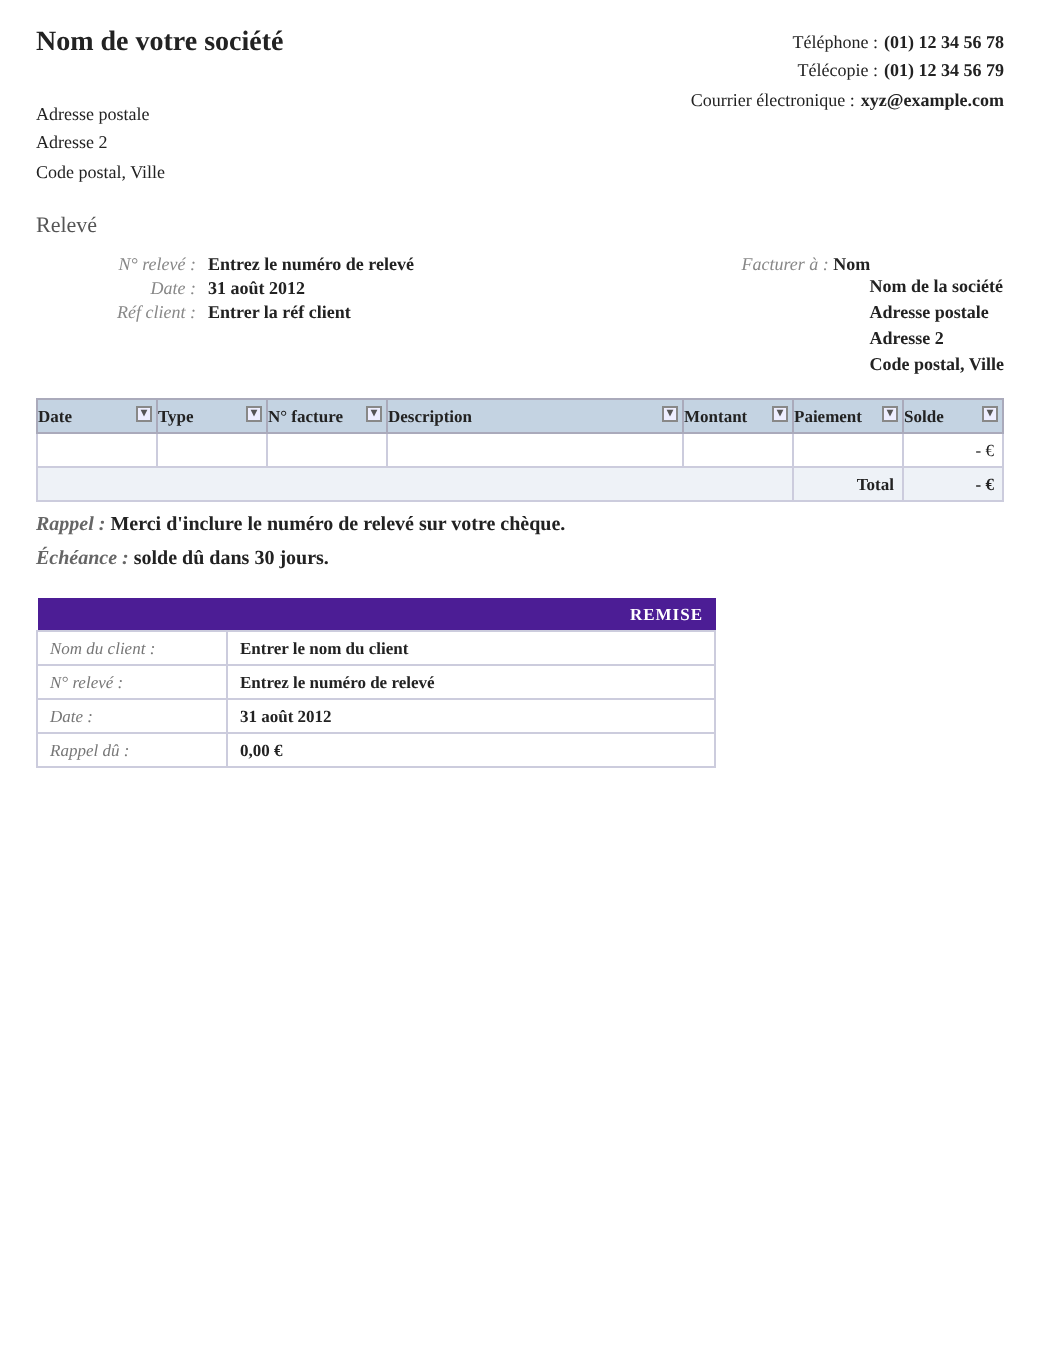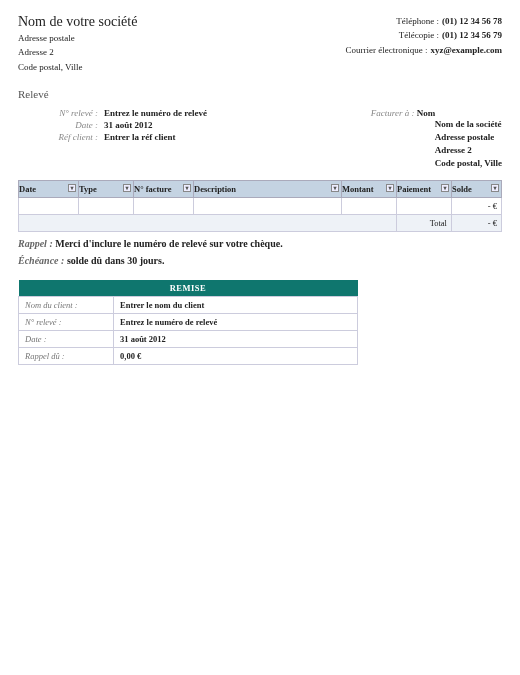--- a/index.html
+++ b/index.html
@@ -6,50 +6,50 @@
   body {
     width: 520px;
     height: 675px;
     background: #fff;
     font-family: Georgia, 'Times New Roman', serif;
     font-size: 9px;
     color: #222;
     padding: 14px 18px;
   }
   .header { display: flex; justify-content: space-between; margin-bottom: 14px; }
-  .company-name { font-weight: normal; font-size: 14px; margin-bottom: 1px; }
+  .company-name { font-weight: bold; font-size: 14px; margin-bottom: 20px; }
   .addr-line { font-size: 9px; line-height: 1.6; }
   .contact-block { text-align: right; font-size: 9px; line-height: 1.6; margin-left: 48px; }
   .contact-block .lbl { display: inline; }
   .contact-block .val { font-weight: bold; display: inline; margin-left: 3px; }
   .section-title { font-size: 11px; margin: 10px 0 8px 0; color: #555; }
   .meta-row { display: flex; justify-content: space-between; margin-bottom: 10px; }
   .meta-left, .meta-right { font-size: 9px; }
   .meta-left { margin-left: 18px; }
   .meta-left .mrow { display: flex; margin-bottom: 2px; }
   .meta-left .mlbl { width: 62px; text-align: right; font-style: italic; color: #888; margin-right: 6px; }
   .meta-left .mval { font-weight: bold; }
   .meta-right .mlbl { font-style: italic; color: #888; display: inline; }
   .meta-right .mval { font-weight: bold; display: inline-block; }
   .meta-right .bill-line { margin-left: 64px; font-weight: bold; line-height: 1.45; }
 
   table.data { width: 100%; border-collapse: collapse; font-size: 8.5px; margin-top: 6px; }
   table.data th { background: #c4d3e2; border: 1px solid #aab; padding: 3px 0; text-align: left; font-weight: bold; position: relative; }
   table.data td { border: 1px solid #ccd; padding: 3px 4px; height: 14px; }
   .filter-icon { position: absolute; right: 2px; top: 3px; width: 8px; height: 8px; border: 1px solid #888; background: #eef; font-size: 6px; line-height: 6px; text-align: center; color: #555; }
-  .total-row td { background: #eef2f7; font-weight: normal; }
+  .total-row td { background: #eef2f7; font-weight: bold; }
   .num { text-align: right; }
 
   .note { font-size: 10px; margin-top: 6px; }
   .note .nlbl { font-style: italic; font-weight: bold; color: #666; }
   .note .nval { font-weight: bold; }
 
   .remise-wrap { width: 340px; margin-top: 14px; }
   table.remise { width: 100%; border-collapse: collapse; font-size: 8.5px; }
-  table.remise th { background: #0f766e; color: #fff; text-align: center; padding: 3px 6px; font-weight: bold; letter-spacing: 0.5px; }
+  table.remise th { background: #4c1d95; color: #fff; text-align: right; padding: 3px 6px; font-weight: bold; letter-spacing: 0.5px; }
   table.remise td { border: 1px solid #ccd; padding: 3px 6px; }
   table.remise td.rlbl { font-style: italic; color: #777; width: 95px; margin-left: 15px; }
   table.remise td.rval { font-weight: bold; }
 </style>
 </head>
 <body>
 
 <div class="header">
   <div>
     <div class="company-name">Nom de votre société</div>

